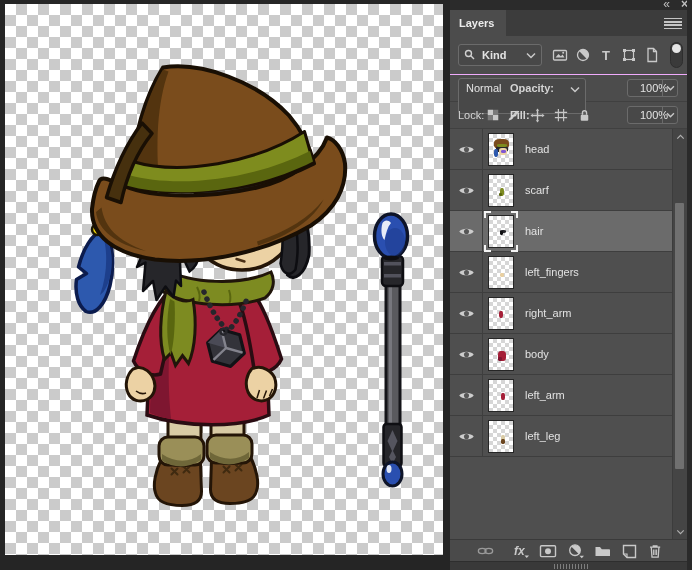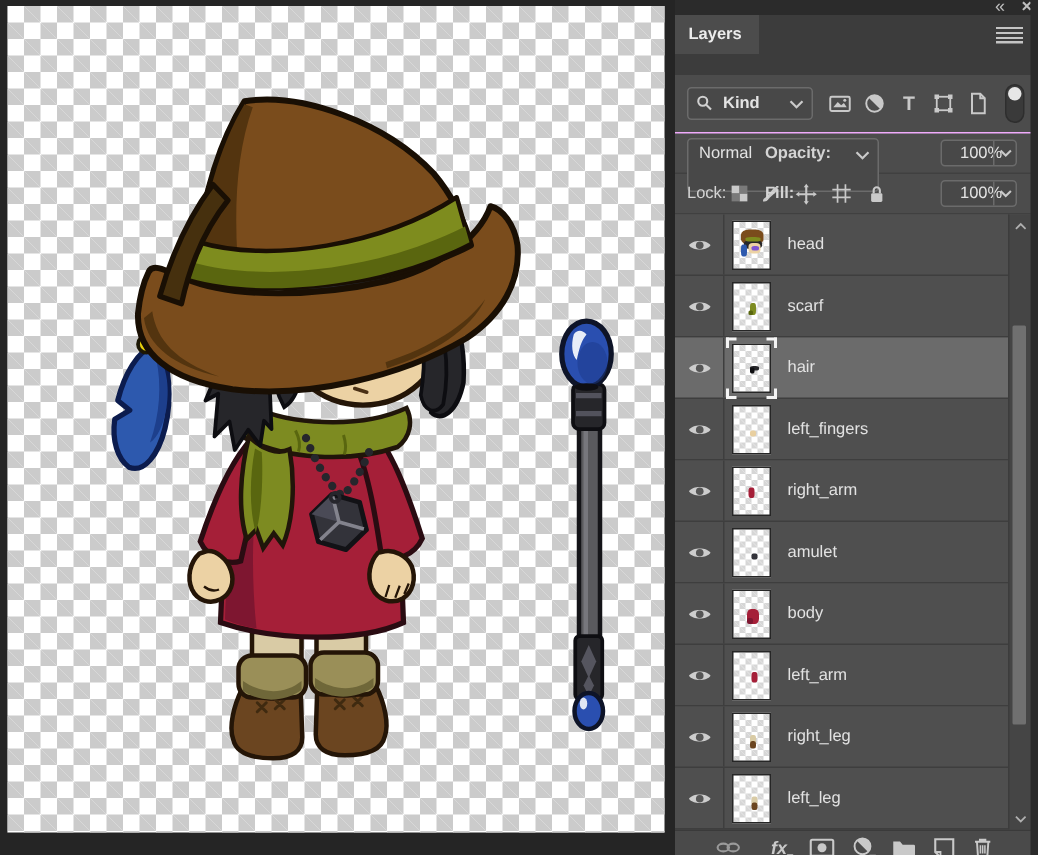--- a/index.html
+++ b/index.html
@@ -11,21 +11,21 @@
     background-image:linear-gradient(45deg,#cbcbcb 25%,transparent 25% 75%,#cbcbcb 75%),
                      linear-gradient(45deg,#cbcbcb 25%,transparent 25% 75%,#cbcbcb 75%);
     background-size:22px 22px;background-position:0 0,11px 11px;}
   svg.art{position:absolute;left:5px;top:4px;width:438px;height:551px;}
   
   .panel{position:absolute;left:450px;top:0;width:242px;height:570px;background:#4c4c4c;}
   .edge{position:absolute;right:0;top:0;width:5px;height:100%;background:#2a2a2a;z-index:40;}
   .topbar{position:relative;height:10px;background:#2b2b2b;}
   .collapse{position:absolute;right:22px;top:-2px;font-size:12px;color:#c0c0c0;line-height:12px;cursor:default;}
   .close{position:absolute;right:4px;top:-2px;font-size:12px;color:#c0c0c0;line-height:12px;font-weight:bold;cursor:default;}
-  .tabbar{position:relative;height:40px;background:#3c3c3c;}
+  .tabbar{position:relative;height:26px;background:#3c3c3c;}
   .tab{position:absolute;left:0;top:0;width:56px;height:26px;background:#4c4c4c;color:#ececec;
        font-size:11px;font-weight:bold;line-height:26px;padding-left:9px;box-sizing:border-box;}
   .hamburger{position:absolute;right:10px;top:8px;width:18px;height:11px;
        background:repeating-linear-gradient(to bottom,#c4c4c4 0 1.5px,transparent 1.5px 3.2px);}
   .filter-row{position:relative;height:39px;border-bottom:1px solid #f0abfc;box-sizing:border-box;}
   .combo{position:absolute;box-sizing:border-box;background:#484848;border:1px solid #6b6b6b;
          border-radius:3px;color:#e3e3e3;font-size:11px;}
   .kind{left:8px;top:8px;width:84px;height:22px;font-weight:bold;}
   .kind .klabel{position:absolute;left:23px;top:0;line-height:20px;}
   .kind .sic{position:absolute;left:5px;top:4px;}
@@ -443,68 +443,39 @@
   </div>
         <div class="lrow">
     <div class="eyecell">
       <svg class="eye" width="17" height="11" viewBox="0 0 20 12">
         <path d="M1.5,6 C4.5,1.5 15.5,1.5 18.5,6 C15.5,10.5 4.5,10.5 1.5,6 Z" fill="#cdcdcd"></path>
         <circle cx="10" cy="6" r="3" fill="#565656"></circle>
       </svg>
     </div>
     <div class="thumbwrap">
       <div class="thumb">
-              <span class="blob" style="left: 12px; top: 16px; width: 4px; height: 4px; background: rgb(51, 51, 58);"></span>
-            </div>
-    </div>
-    <span class="lname">amulet</span>
-  </div>
-        <div class="lrow">
-    <div class="eyecell">
-      <svg class="eye" width="17" height="11" viewBox="0 0 20 12">
-        <path d="M1.5,6 C4.5,1.5 15.5,1.5 18.5,6 C15.5,10.5 4.5,10.5 1.5,6 Z" fill="#cdcdcd"></path>
-        <circle cx="10" cy="6" r="3" fill="#565656"></circle>
-      </svg>
-    </div>
-    <div class="thumbwrap">
-      <div class="thumb">
               <span class="blob" style="left: 9px; top: 12px; width: 8px; height: 10px; background: rgb(165, 31, 56);"></span>
               <span class="blob" style="left: 9px; top: 18px; width: 4px; height: 4px; background: rgb(126, 22, 48);"></span>
             </div>
     </div>
     <span class="lname">body</span>
   </div>
         <div class="lrow">
     <div class="eyecell">
       <svg class="eye" width="17" height="11" viewBox="0 0 20 12">
         <path d="M1.5,6 C4.5,1.5 15.5,1.5 18.5,6 C15.5,10.5 4.5,10.5 1.5,6 Z" fill="#cdcdcd"></path>
         <circle cx="10" cy="6" r="3" fill="#565656"></circle>
       </svg>
     </div>
     <div class="thumbwrap">
       <div class="thumb">
               <span class="blob" style="left: 12px; top: 13px; width: 4px; height: 7px; background: rgb(165, 31, 56);"></span>
             </div>
     </div>
     <span class="lname">left_arm</span>
-  </div>
-        <div class="lrow">
-    <div class="eyecell">
-      <svg class="eye" width="17" height="11" viewBox="0 0 20 12">
-        <path d="M1.5,6 C4.5,1.5 15.5,1.5 18.5,6 C15.5,10.5 4.5,10.5 1.5,6 Z" fill="#cdcdcd"></path>
-        <circle cx="10" cy="6" r="3" fill="#565656"></circle>
-      </svg>
-    </div>
-    <div class="thumbwrap">
-      <div class="thumb">
-              <span class="blob" style="left: 11px; top: 14px; width: 4px; height: 6px; background: rgb(217, 203, 165);"></span>
-              <span class="blob" style="left: 11px; top: 18px; width: 4px; height: 5px; background: rgb(107, 69, 32);"></span>
-            </div>
-    </div>
-    <span class="lname">right_leg</span>
   </div>
         <div class="lrow">
     <div class="eyecell">
       <svg class="eye" width="17" height="11" viewBox="0 0 20 12">
         <path d="M1.5,6 C4.5,1.5 15.5,1.5 18.5,6 C15.5,10.5 4.5,10.5 1.5,6 Z" fill="#cdcdcd"></path>
         <circle cx="10" cy="6" r="3" fill="#565656"></circle>
       </svg>
     </div>
     <div class="thumbwrap">
       <div class="thumb">

